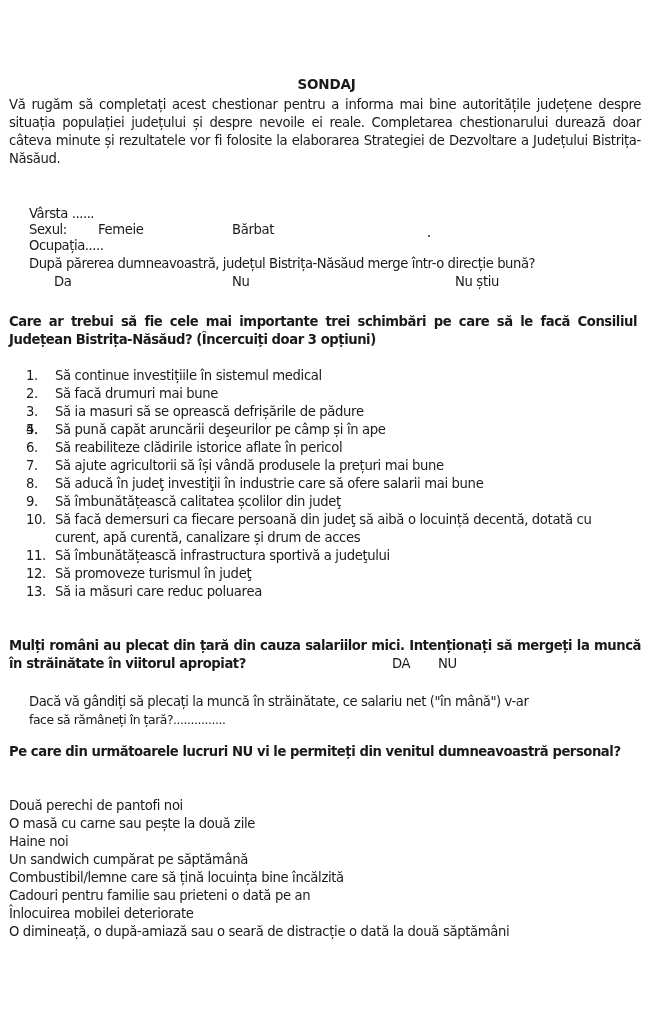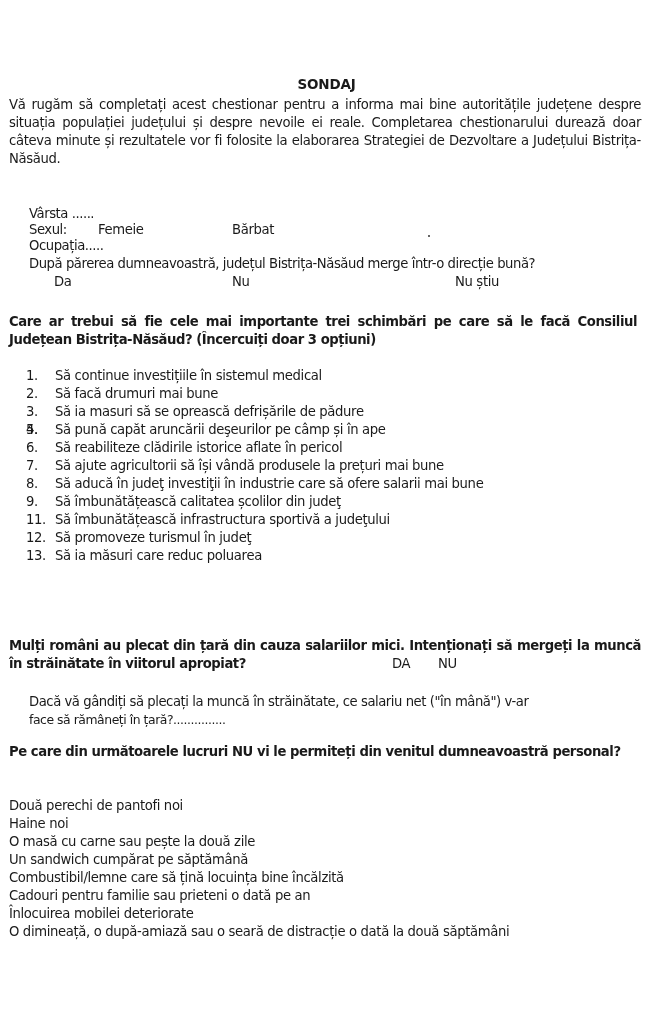--- a/index.html
+++ b/index.html
@@ -49,40 +49,41 @@
   <ol class="list">
     <li><span class="num">1.</span><span>Să continue investițiile în sistemul medical</span></li>
     <li><span class="num">2.</span><span>Să facă drumuri mai bune</span></li>
     <li><span class="num">3.</span><span>Să ia masuri să se oprească defrișările de pădure</span></li>
     <li><span class="num">4.</span></li>
     <li><span class="num">5.</span><span>Să pună capăt aruncării deşeurilor pe câmp și în ape</span></li>
     <li><span class="num">6.</span><span>Să reabiliteze clădirile istorice aflate în pericol</span></li>
     <li><span class="num">7.</span><span>Să ajute agricultorii să își vândă produsele la prețuri mai bune</span></li>
     <li><span class="num">8.</span><span>Să aducă în judeţ investiţii în industrie care să ofere salarii mai bune</span></li>
     <li><span class="num">9.</span><span>Să îmbunătățească calitatea școlilor din judeţ</span></li>
+    <li class="wrap"><span class="num">10.</span><span>Să facă demersuri ca fiecare persoană din judeţ să aibă o locuință decentă, dotată cu curent, apă curentă, canalizare și drum de acces</span></li>
     <li><span class="num">11.</span><span>Să îmbunătățească infrastructura sportivă a judeţului</span></li>
     <li><span class="num">12.</span><span>Să promoveze turismul în judeţ</span></li>
     <li><span class="num">13.</span><span>Să ia măsuri care reduc poluarea</span></li>
   </ol>
 
   <div class="qb" style="top:637px; width:632px;">
     <span>Mulți români au plecat din țară din cauza salariilor mici. Intenționați să mergeți la muncă în străinătate în viitorul apropiat?</span>
   </div>
   <div class="t b" style="left:372px; top:655px;">DA</div>
   <div class="t b" style="left:418px; top:655px;">NU</div>
 
   <div class="t b" style="left:9px; top:693px; width:632px; text-align:justify;">Dacă vă gândiți să plecați la muncă în străinătate, ce salariu net ("în mână") v-ar</div>
   <div class="t b" style="left:9px; top:711px; font-size:12.4px;">face să rămâneți în țară?...............</div>
 
   <div class="qb" style="top:743px; width:632px;">Pe care din următoarele lucruri NU vi le permiteți din venitul dumneavoastră personal?</div>
 
   <ul class="items">
     <li>Două perechi de pantofi noi</li>
+    <li>O masă cu carne sau pește la două zile</li>
     <li>Haine noi</li>
-    <li>O masă cu carne sau pește la două zile</li>
     <li>Un sandwich cumpărat pe săptămână</li>
     <li>Combustibil/lemne care să țină locuința bine încălzită</li>
     <li>Cadouri pentru familie sau prieteni o dată pe an</li>
     <li>Înlocuirea mobilei deteriorate</li>
     <li>O dimineață, o după-amiază sau o seară de distracție o dată la două săptămâni</li>
   </ul>
 
 </div>
 
 </body></html>

